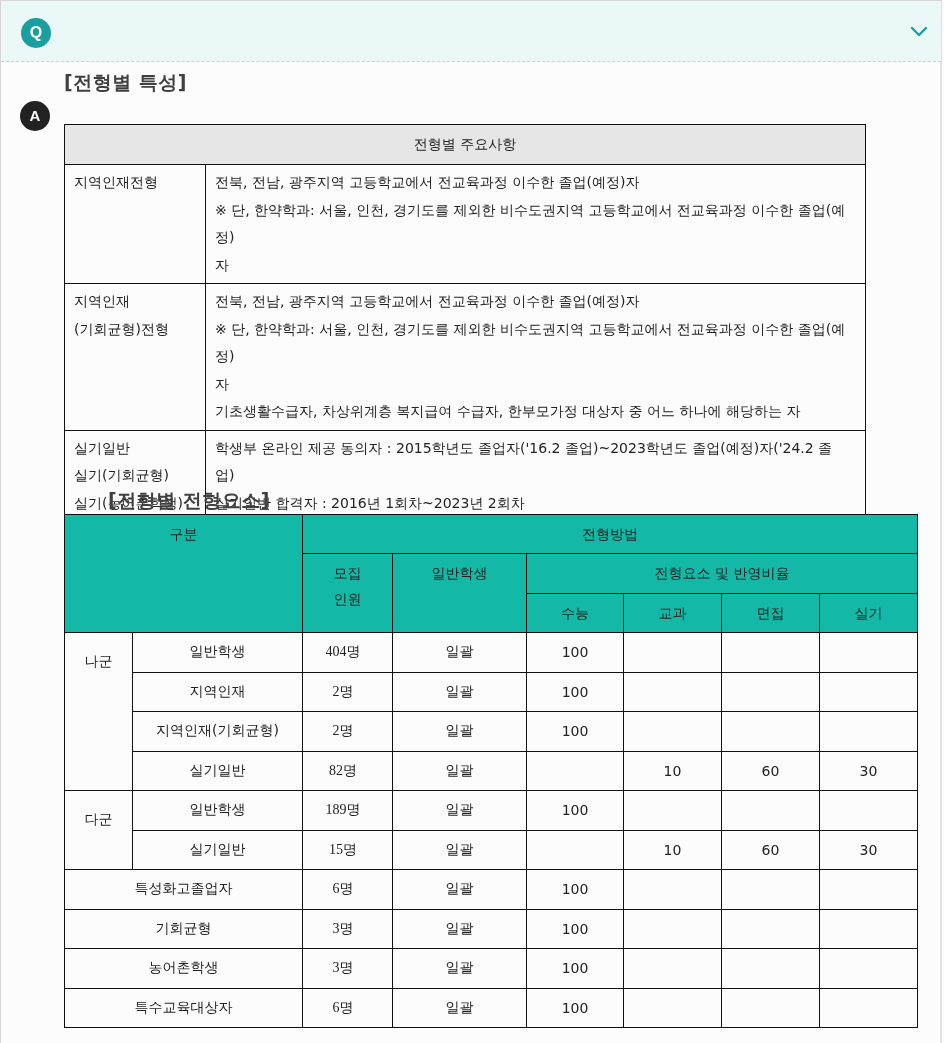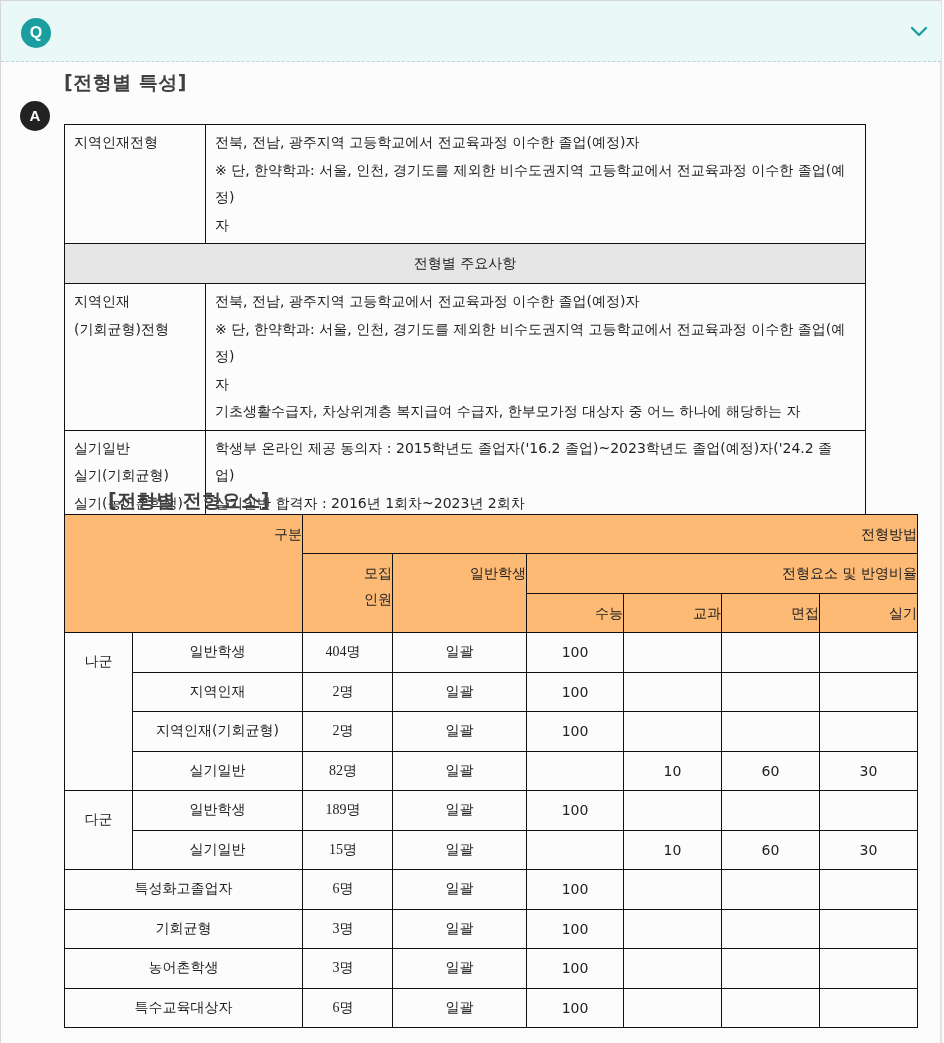--- a/index.html
+++ b/index.html
@@ -52,21 +52,21 @@
   td, th {
     border:1px solid #111;
     font-size:14px; font-weight:normal; color:#222;
     padding:0;
   }
   .t1 { left:64px; top:124px; width:802px; }
   .t1 th { background:#e6e6e6; height:39px; text-align:center; }
   .t1 td { vertical-align:top; padding:4px 9px 4px 9px; line-height:27.5px; }
   .t1 td.lbl { width:122px; }
   .t2 { left:64px; top:514px; width:854px; }
-  .t2 th { background:#fdba74; text-align:right; vertical-align:top; line-height:26px; padding-top:6px; }
+  .t2 th { background:#14b8a6; text-align:center; vertical-align:top; line-height:26px; padding-top:6px; }
   .t2 td { height:38.5px; text-align:center; vertical-align:middle; }
   .t2 td.num { text-align:center; padding-right:9px;font-family:Liberation Serif, serif; }
   .t2 td.grp { vertical-align:top; padding-top:20px; }
 </style>
 </head>
 <body>
 
 <div class="frame"></div>
 
 <div class="qbar">
@@ -76,31 +76,31 @@
   </svg>
 </div>
 
 <div class="a-badge">A</div>
 
 <div class="sec-title" style="top:70px;">[전형별 특성]</div>
 
 <table class="t1">
   <tbody>
       <tr>
+    <th colspan="2">전형별 주요사항</th>
+  </tr>
+  <tr>
     <td class="lbl">
       <div>지역인재전형</div>
     </td>
     <td>
       <div>전북, 전남, 광주지역 고등학교에서 전교육과정 이수한 졸업(예정)자</div>
       <div>※ 단, 한약학과: 서울, 인천, 경기도를 제외한 비수도권지역 고등학교에서 전교육과정 이수한 졸업(예정)</div>
       <div>자</div>
     </td>
-  </tr>
-  <tr>
-    <th colspan="2">전형별 주요사항</th>
   </tr>
   <tr>
     <td class="lbl">
       <div>지역인재</div>
       <div>(기회균형)전형</div>
     </td>
     <td>
       <div>전북, 전남, 광주지역 고등학교에서 전교육과정 이수한 졸업(예정)자</div>
       <div>※ 단, 한약학과: 서울, 인천, 경기도를 제외한 비수도권지역 고등학교에서 전교육과정 이수한 졸업(예정)</div>
       <div>자</div>

